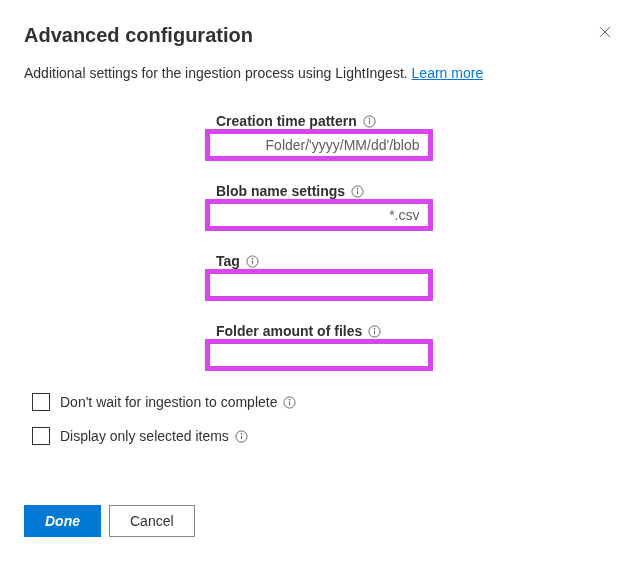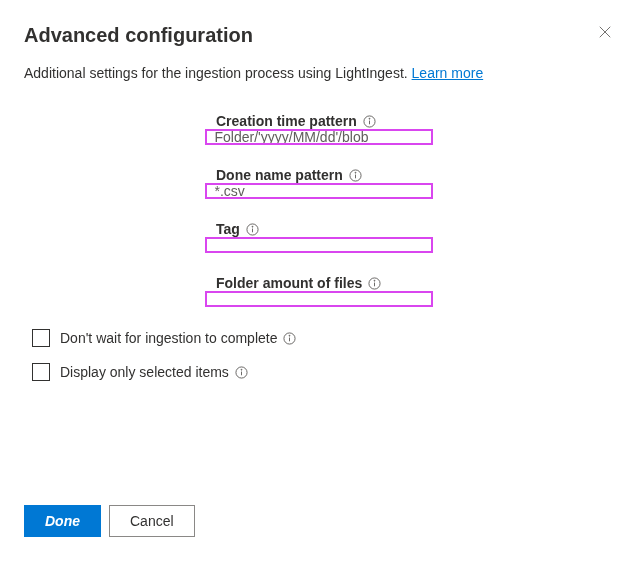--- a/index.html
+++ b/index.html
@@ -73,27 +73,28 @@
       margin-left: 6px;
       color: #605e5c;
       cursor: pointer;
     }
     .info-icon svg {
       width: 13px;
       height: 13px;
     }
     .text-input {
       width: 228px;
-      height: 16px;
-      border: 2px solid #d946ef;
+      height: 32px;
+      border: 5px solid #d946ef;
       padding: 0 8px;
       font-size: 14px;
       font-family: inherit;
       color: #323130;
       background: #ffffff;
+      text-align: right;
     }
     .text-input::placeholder {
       color: #605e5c;
     }
     .checkbox-row {
       display: flex;
       align-items: center;
       margin-bottom: 16px;
       padding-left: 8px;
     }
@@ -171,21 +172,21 @@
         <line x1="7" y1="6" x2="7" y2="10"></line>
         <circle cx="7" cy="4" r="0.5" fill="currentColor"></circle>
       </svg>
     </span>
   </div>
   <input type="text" class="text-input" placeholder="Folder/'yyyy/MM/dd'/blob" style="">
 </div>
 
 <div class="form-row">
   <div class="form-label">
-    <span>Done name pattern</span>
+    <span>Blob name settings</span>
     <span class="info-icon">
       <svg viewBox="0 0 14 14" fill="none" stroke="currentColor" stroke-width="1">
         <circle cx="7" cy="7" r="6"></circle>
         <line x1="7" y1="6" x2="7" y2="10"></line>
         <circle cx="7" cy="4" r="0.5" fill="currentColor"></circle>
       </svg>
     </span>
   </div>
   <input type="text" class="text-input" placeholder="*.csv" style="">
 </div>

